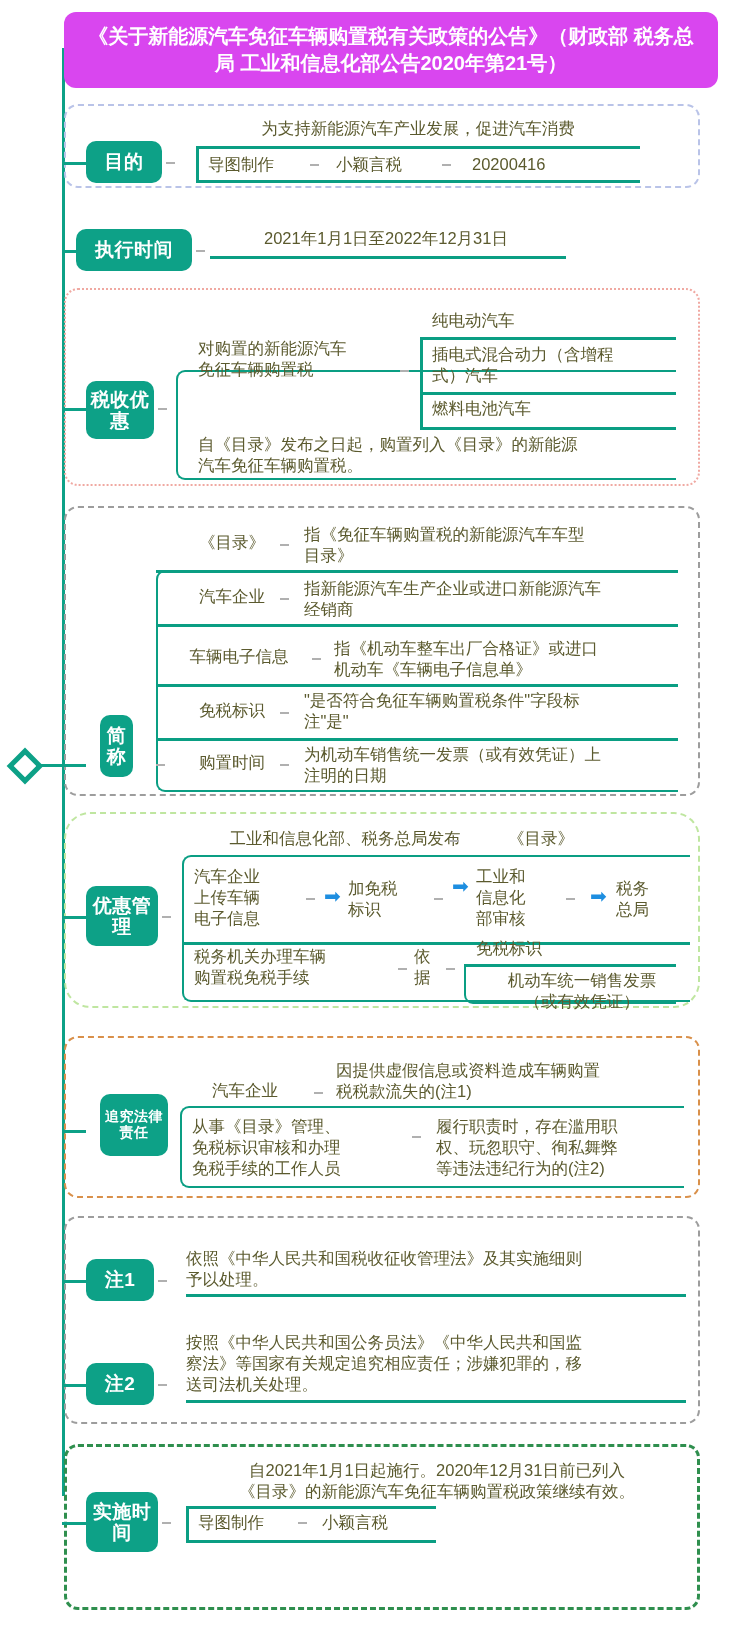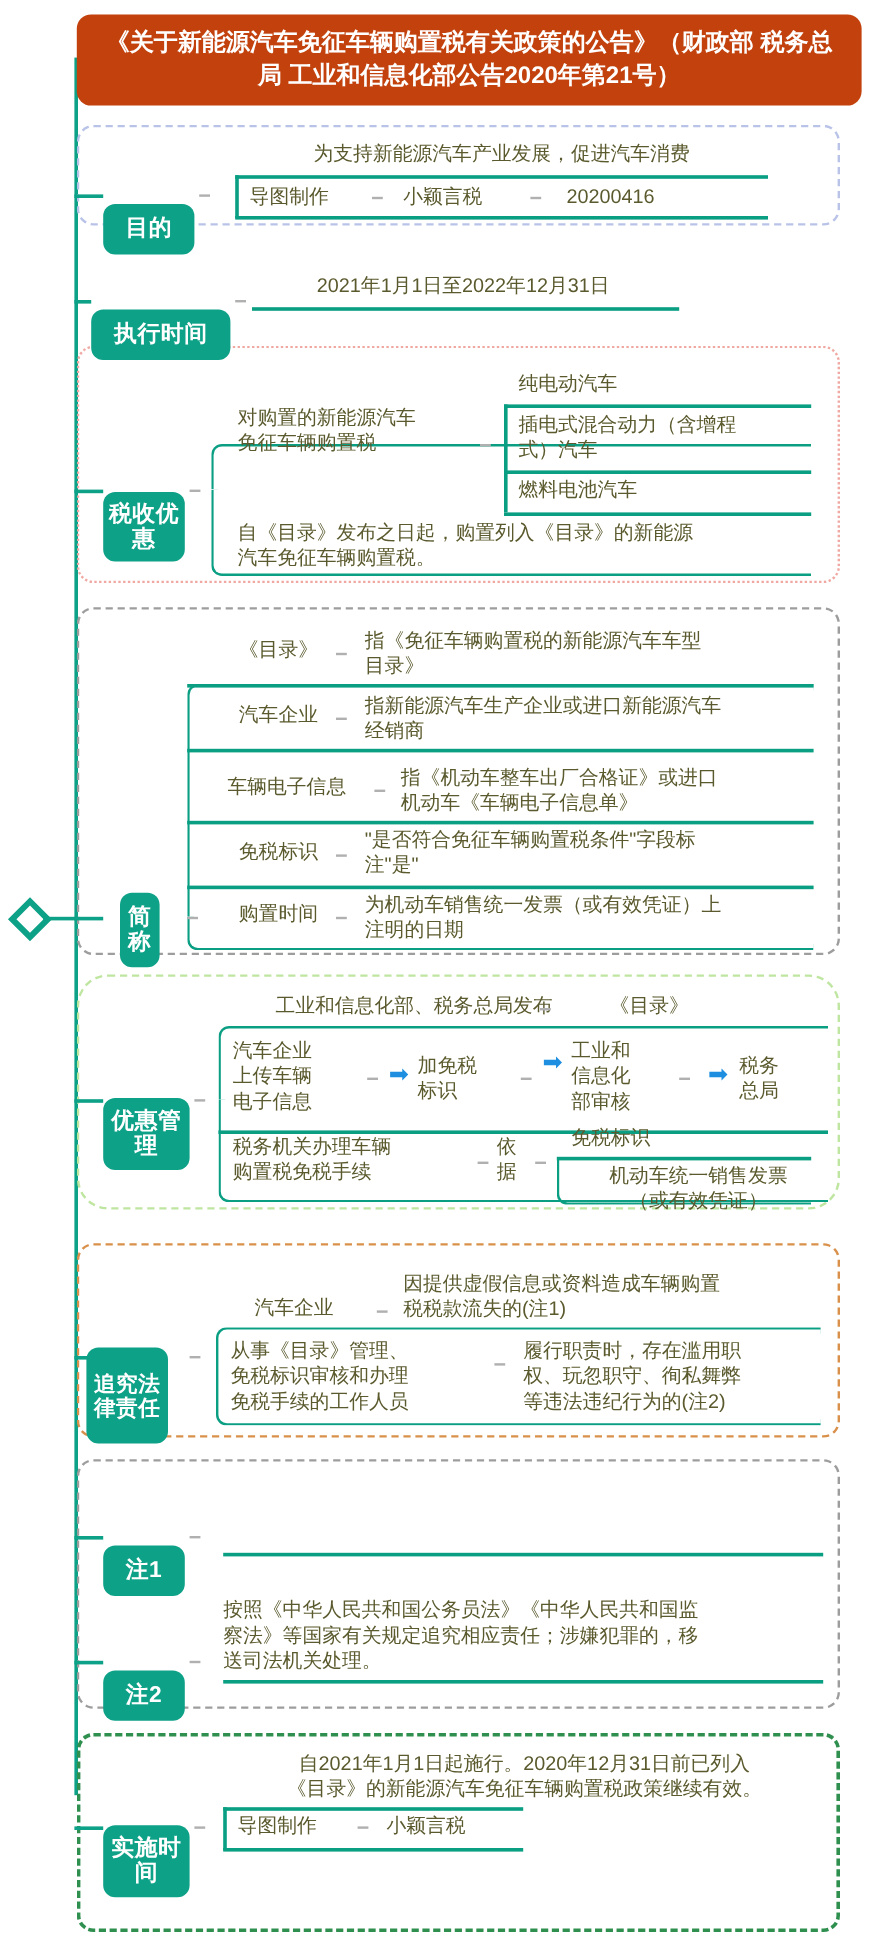--- a/index.html
+++ b/index.html
@@ -57,31 +57,30 @@
     color: #ffffff;
     border-radius: 10px;
     display: flex;
     align-items: center;
     justify-content: center;
     text-align: center;
     font-weight: bold;
     line-height: 1.12;
     letter-spacing: 0.5px;
     z-index: 5;
-    margin-top: 29px;
   }
 
   
   .title-box {
     position: absolute;
     left: 64px;
     top: 12px;
     width: 654px;
     height: 76px;
-    background: #c2410c;
+    background: #d946ef;
     border-radius: 12px;
     color: #ffffff;
     font-size: 20px;
     font-weight: bold;
     line-height: 1.35;
     display: flex;
     align-items: center;
     justify-content: center;
     text-align: center;
     padding: 4px 16px;
@@ -294,21 +293,21 @@
   <div class="dash" style="left:446px; top:968px;"></div>
 
   <div class="leaf l" style="left:476px; top:938px; width:200px;">免税标识</div>
   <div class="rule" style="left:464px; top:964px; width:212px;"></div>
   <div class="corner-bl" style="left:464px; top:964px; width:212px; height:40px;"></div>
   <div class="leaf c" style="left:476px; top:970px; width:212px;">机动车统一销售发票
 （或有效凭证）</div>
 
   <div class="group g-liability" style="left:64px; top:1036px; width:636px; height:162px;"></div>
   <div class="stub" style="left:62px; top:1130px; width:24px;"></div>
-  <div class="pill" style="left:72px; top:1094px; width:68px; height:80px; font-size:18px;">追究法律责任</div>
+  <div class="pill" style="left:100px; top:1094px; width:68px; height:62px; font-size:14px;">追究法律责任</div>
   <div class="dash" style="left:158px; top:1130px;"></div>
 
   <div class="leaf c" style="left:186px; top:1080px; width:118px;">汽车企业</div>
   <div class="dash" style="left:314px; top:1092px;"></div>
   <div class="leaf l" style="left:336px; top:1060px; width:346px;">因提供虚假信息或资料造成车辆购置
 税税款流失的(注1)</div>
 
   <div class="corner-tl" style="left:180px; top:1106px; width:504px; height:24px;"></div>
   <div class="corner-bl" style="left:180px; top:1130px; width:504px; height:58px;"></div>
 
@@ -318,20 +317,22 @@
   <div class="dash" style="left:412px; top:1136px;"></div>
   <div class="leaf l" style="left:436px; top:1116px; width:242px;">履行职责时，存在滥用职
 权、玩忽职守、徇私舞弊
 等违法违纪行为的(注2)</div>
 
   <div class="group g-notes" style="left:64px; top:1216px; width:636px; height:208px;"></div>
 
   <div class="stub" style="left:62px; top:1280px; width:24px;"></div>
   <div class="pill" style="left:86px; top:1259px; width:68px; height:42px; font-size:19px;">注1</div>
   <div class="dash" style="left:158px; top:1280px;"></div>
+  <div class="leaf l" style="left:186px; top:1248px; width:500px;">依照《中华人民共和国税收征收管理法》及其实施细则
+予以处理。</div>
   <div class="rule" style="left:186px; top:1294px; width:500px;"></div>
 
   <div class="stub" style="left:62px; top:1384px; width:24px;"></div>
   <div class="pill" style="left:86px; top:1363px; width:68px; height:42px; font-size:19px;">注2</div>
   <div class="dash" style="left:158px; top:1384px;"></div>
   <div class="leaf l" style="left:186px; top:1332px; width:500px;">按照《中华人民共和国公务员法》《中华人民共和国监
 察法》等国家有关规定追究相应责任；涉嫌犯罪的，移
 送司法机关处理。</div>
   <div class="rule" style="left:186px; top:1400px; width:500px;"></div>
 

